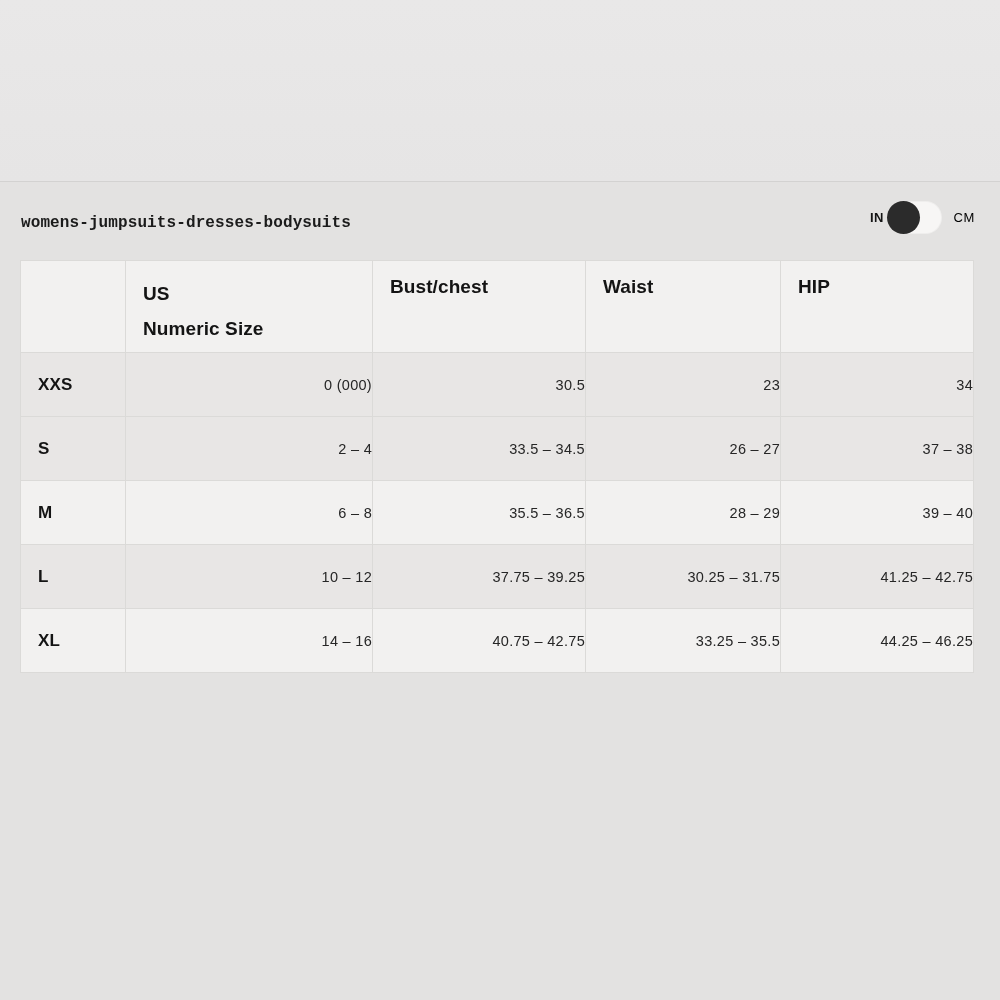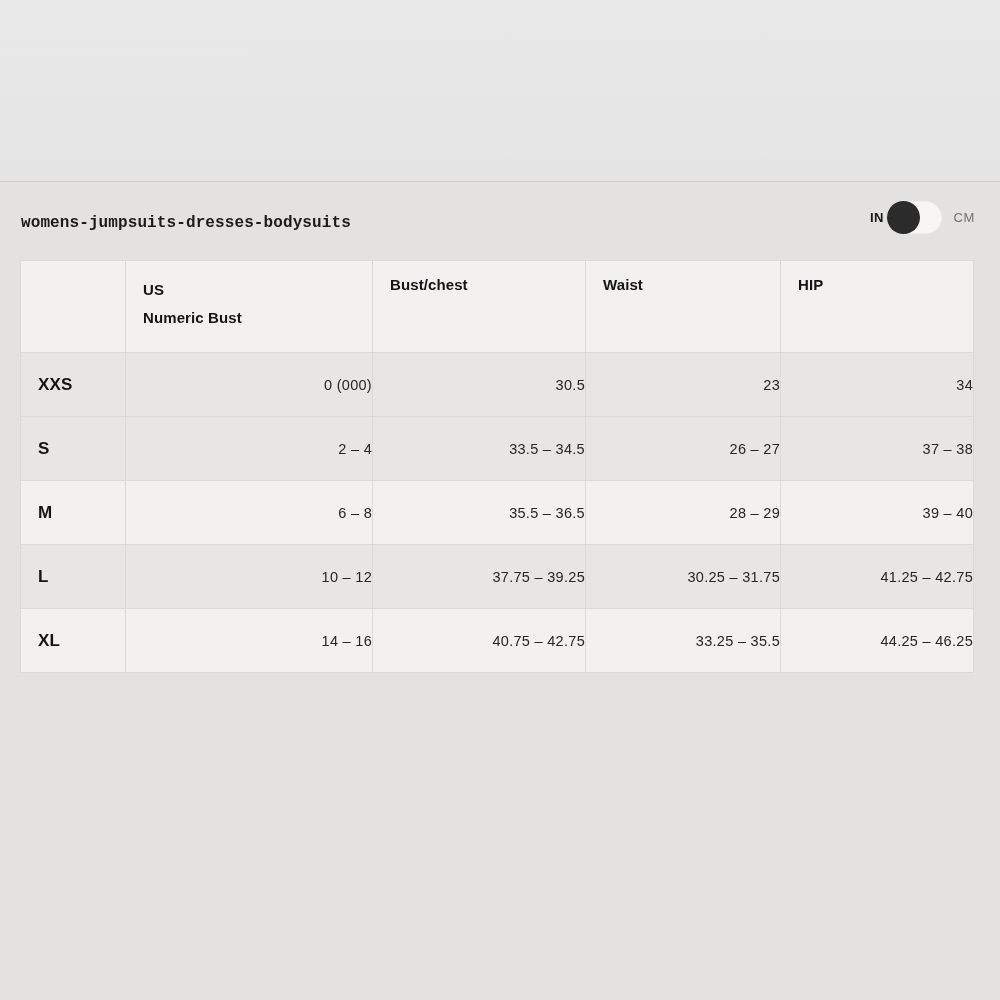--- a/index.html
+++ b/index.html
@@ -43,40 +43,40 @@
     box-shadow: inset 0 0 0 1px rgba(0,0,0,0.03);
     cursor: pointer;
   }
   .toggle-knob {
     position: absolute; left: 0px; top: 0px;
     width: 33px; height: 33px;
     border-radius: 50%;
     background: #2b2b2b;
   }
   .unit-label-cm {
-    font-size: 13px; font-weight: 400; color: #737373;
+    font-size: 13px; font-weight: 400; color: #000000;
     letter-spacing: 0.6px; margin-left: 12px;
   }
 
   table.size-chart {
     position: absolute; left: 20px; top: 260px;
     width: 953px;
     border-collapse: collapse;
     table-layout: fixed;
   }
   .size-chart th, .size-chart td {
     border: 1px solid #dbdad8;
     text-align: left;
     color: #1e1e1e;
   }
   .size-chart thead th {
     height: 92px;
     vertical-align: top;
     padding: 15px 0 0 17px;
-    font-size: 15px;
+    font-size: 19px;
     font-weight: 700;
     letter-spacing: 0.1px;
     background: #f2f1f0;
     color: #141414;
   }
   .size-chart thead th .hdr-line { line-height: 1.85; }
   .size-chart tbody tr { height: 64px; }
   .size-chart tbody tr.row-dark  td { background: #e8e6e5; }
   .size-chart tbody tr.row-light td { background: #f2f1f0; }
   .size-chart td.size-cell {
@@ -116,21 +116,21 @@
       <col style="width:247px">
       <col style="width:213px">
       <col style="width:195px">
       <col style="width:193px">
     </colgroup>
     <thead>
       <tr>
         <th></th>
         <th>
           <div class="hdr-line">US</div>
-          <div class="hdr-line">Numeric Bust</div>
+          <div class="hdr-line">Numeric Size</div>
         </th>
         <th>Bust/chest</th>
         <th>Waist</th>
         <th>HIP</th>
       </tr>
     </thead>
     <tbody>
       <tr class="row-dark">
         <td class="size-cell">XXS</td>
         <td class="value-cell">0 (000)</td>

